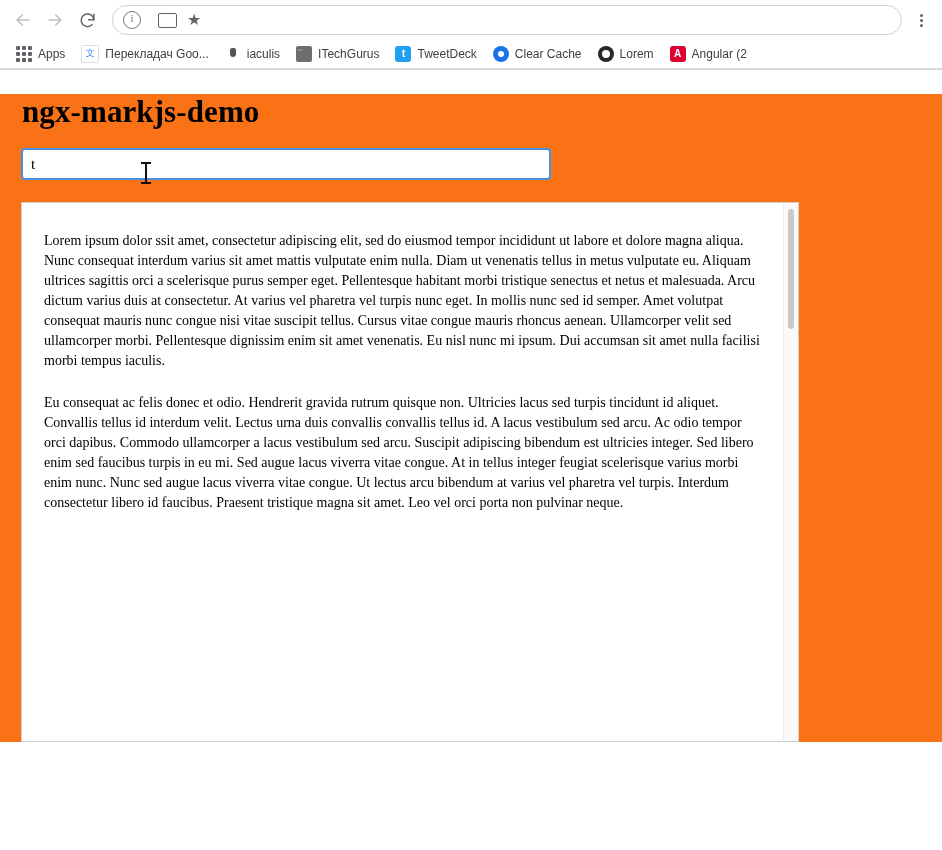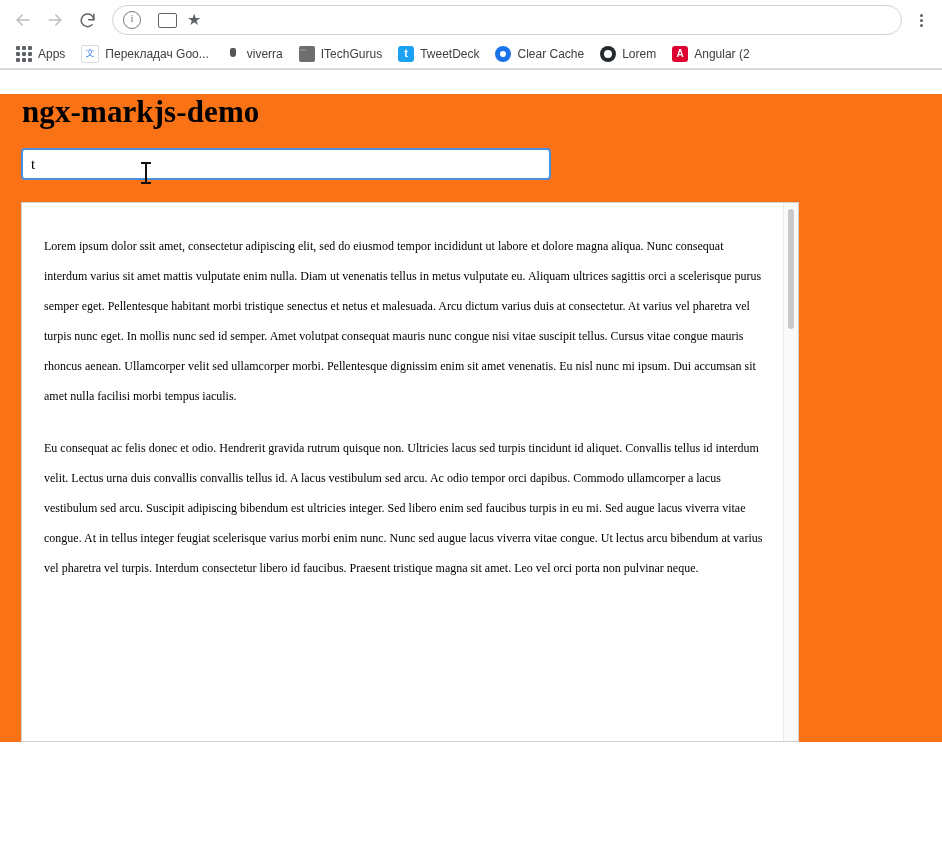--- a/index.html
+++ b/index.html
@@ -260,22 +260,22 @@
     height: 540px;
     border: 1px solid #d0d0d0;
     box-sizing: border-box;
     overflow: hidden;
     position: relative;
     background: #fff;
   }
   .content-inner {
     padding: 28px 34px 10px 22px;
     font-family: "Liberation Serif", serif;
-    font-size: 12px;
-    line-height: 30px;
+    font-size: 14px;
+    line-height: 20px;
     color: #000;
     text-align: left;
   }
   .content-inner p {
     margin: 0 0 22px 0;
   }
   .scrollbar-track {
     position: absolute;
     top: 0; right: 0;
     width: 14px;
@@ -353,21 +353,21 @@
           <i></i>
       </span>
       <span class="label">Apps</span>
     </div>
     <div class="bm">
       <span class="favicon fav-translate"></span>
       <span class="label">Перекладач Goo...</span>
     </div>
     <div class="bm">
       <span class="favicon fav-apple"></span>
-      <span class="label">viverra</span>
+      <span class="label">iaculis</span>
     </div>
     <div class="bm">
       <span class="favicon fav-folder"></span>
       <span class="label">ITechGurus</span>
     </div>
     <div class="bm">
       <span class="favicon fav-twitter"></span>
       <span class="label">TweetDeck</span>
     </div>
     <div class="bm">

